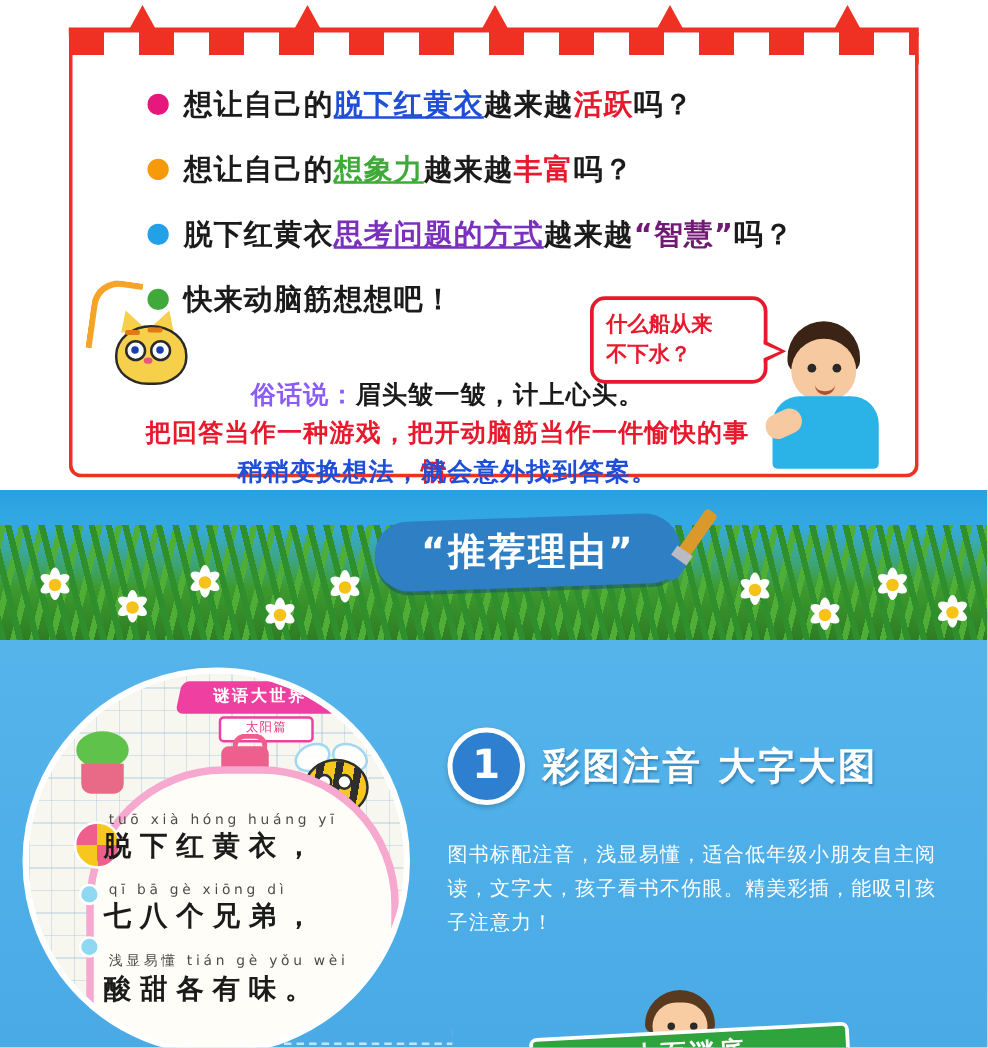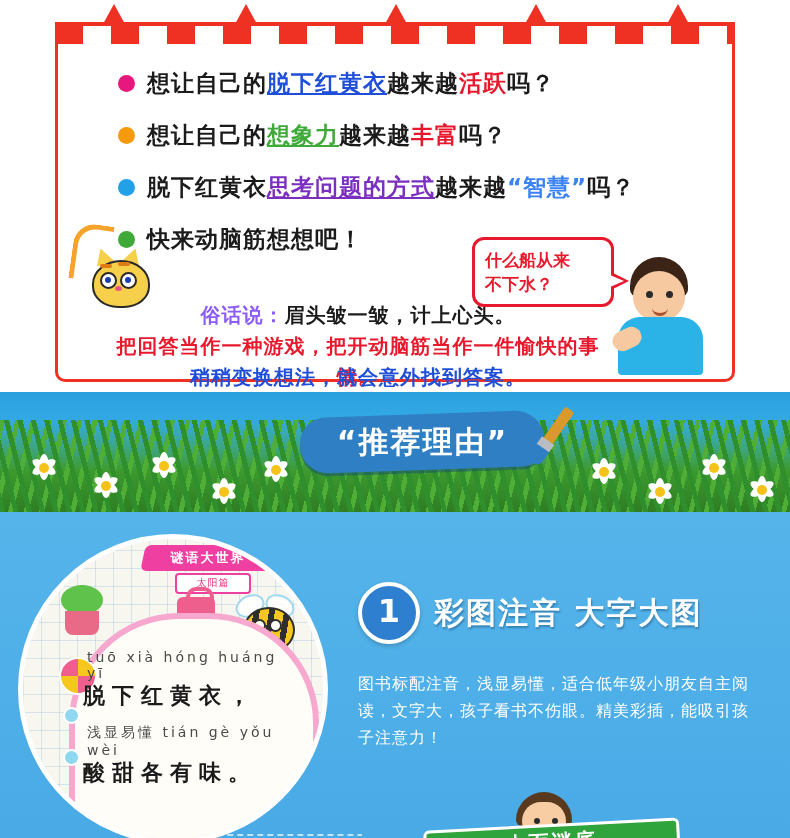--- a/index.html
+++ b/index.html
@@ -41,21 +41,21 @@
   .dot{width:17px;height:17px;border-radius:50%;margin-right:12px;flex:none;}
   .dot.pink{background:#e8177d;}
   .dot.orange{background:#f59b0b;}
   .dot.blue{background:#22a0e8;}
   .dot.green{background:#3faa39;}
   .btxt{font-size:23px;color:#1b1b1b;font-weight:bold;letter-spacing:1px;}
   .u-blue{color:#1f4fd8;text-decoration:underline;}
   .u-green{color:#3faa39;text-decoration:underline;}
   .u-purple{color:#7b2fbe;text-decoration:underline;}
   .c-red{color:#e8192c;}
-  .c-deepblue{color:#3b82f6;}
+  .c-deepblue{color:#701a75;}
   .say-line{text-align:center;font-size:20px;font-weight:bold;letter-spacing:1px;line-height:31px;}
   .say1{position:absolute;top:256px;left:40px;width:520px;color:#1b1b1b;}
   .say1 em{font-style:normal;color:#8b5cf6;}
   .say2{position:absolute;top:287px;left:40px;width:520px;color:#e8192c;}
   .say3{position:absolute;top:318px;left:40px;width:520px;color:#1f4fd8;}
 
   
   .cat{position:absolute;left:12px;top:178px;width:95px;height:92px;}
   .cat .head{position:absolute;left:22px;top:38px;width:54px;height:44px;background:#f6d04a;border:2px solid #2a2a2a;border-radius:50% 50% 45% 45%;}
   .cat .ear{position:absolute;width:0;height:0;border-left:9px solid transparent;border-right:9px solid transparent;border-bottom:16px solid #f6d04a;top:26px;}
@@ -129,21 +129,21 @@
     border-radius:6px;transform:skewX(-12deg);}
   .riddle-tag span{display:block;transform:skewX(12deg);color:#fff;font-size:13px;font-weight:bold;
     text-align:center;line-height:26px;letter-spacing:2px;}
   .riddle-sub{position:absolute;left:152px;top:34px;width:72px;height:17px;background:#fff;border:2px solid #ef3fa0;border-radius:4px;}
   .riddle-sub span{display:block;text-align:center;font-size:10px;color:#e8357f;line-height:15px;letter-spacing:1px;}
   .riddle-frame{position:absolute;left:46px;top:74px;width:238px;height:230px;
     border:6px solid #f6a8cf;border-radius:110px 110px 0 0;background:#fffdf7;}
   .riddle-dot{position:absolute;width:13px;height:13px;border-radius:50%;background:#8fd8f2;border:2px solid #fff;}
   .poem{position:absolute;left:60px;top:110px;width:210px;}
   .poem .row{margin-bottom:13px;}
-  .poem .pinyin{font-size:14px;color:#4a4a4a;letter-spacing:3px;margin-left:4px;font-family:"DejaVu Sans",sans-serif;}
+  .poem .pinyin{font-size:11px;color:#4a4a4a;letter-spacing:3px;margin-left:4px;font-family:"DejaVu Sans",sans-serif;}
   .poem .hanzi{font-size:22px;color:#1b1b1b;letter-spacing:7px;font-weight:bold;}
 
   .bee{position:absolute;left:206px;top:52px;width:74px;height:70px;}
   .bee .body{position:absolute;left:14px;top:16px;width:48px;height:42px;border-radius:50%;
     background:repeating-linear-gradient(100deg,#f6c81e 0 9px,#2e2e2e 9px 15px);border:2px solid #2e2e2e;}
   .bee .wing{position:absolute;width:26px;height:18px;background:rgba(255,255,255,.85);border:2px solid #9fd8ef;border-radius:50%;top:4px;}
   .bee .wing.l{left:6px;transform:rotate(-25deg);}
   .bee .wing.r{left:36px;transform:rotate(25deg);}
   .bee .eye{position:absolute;top:28px;width:9px;height:9px;background:#fff;border:2px solid #2e2e2e;border-radius:50%;}
   .bee .eye.l{left:24px;} .bee .eye.r{left:40px;}
@@ -363,20 +363,24 @@
       <div class="riddle-dot" style="left:40px;top:168px;"></div>
       <div class="riddle-dot" style="left:40px;top:210px;"></div>
       <div class="ball"></div>
 
       <div class="poem">
         <div class="row">
           <div class="pinyin">tuō  xià  hóng huáng yī</div>
           <div class="hanzi">脱下红黄衣，</div>
         </div>
         <div class="row">
+          <div class="pinyin">qī   bā   gè  xiōng dì</div>
+          <div class="hanzi">七八个兄弟，</div>
+        </div>
+        <div class="row">
           <div class="pinyin">浅显易懂 tián gè  yǒu wèi</div>
           <div class="hanzi">酸甜各有味。</div>
         </div>
       </div>
     </div>
 
     <div class="feature">
       <div class="feat-head">
         <div class="numcircle">1</div>
         <div class="feat-title">彩图注音 大字大图</div>

